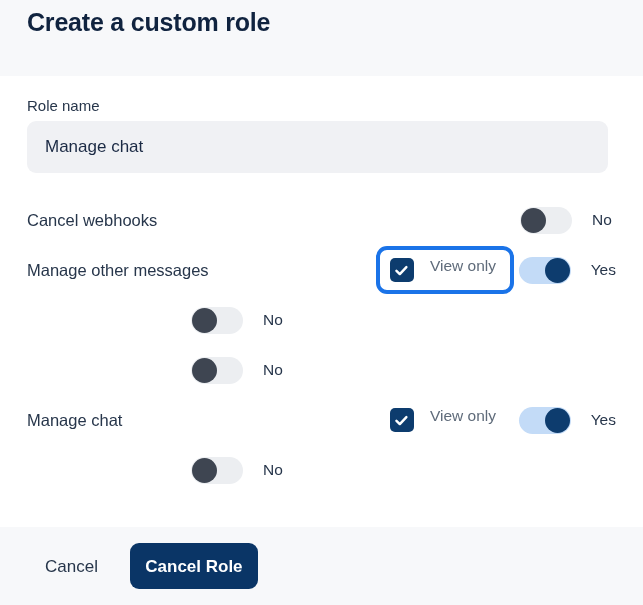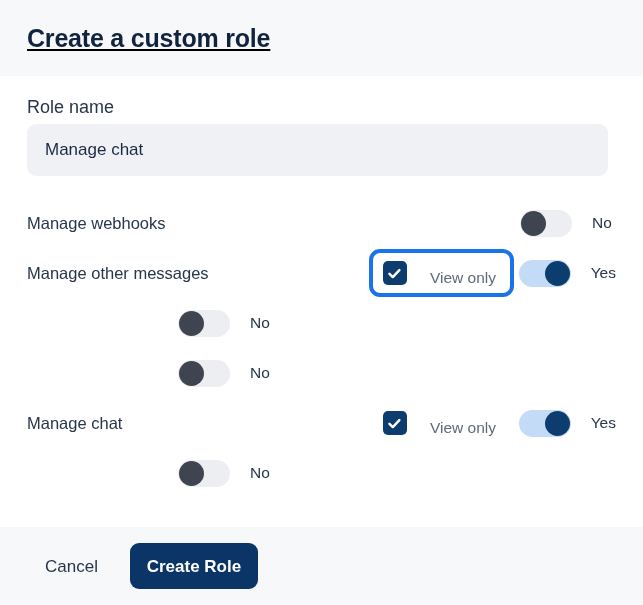--- a/index.html
+++ b/index.html
@@ -22,24 +22,22 @@
     display: flex;
     flex-direction: column;
     background: #ffffff;
   }
 
   
   .dialog-header {
     height: 76px;
     background: #f7f8fa;
     display: flex;
-    align-items: center;
-    padding: 0 27px;
-    flex: 0 0 auto;
-    text-decoration: underline;
+    padding: 10px 27px;
+    flex: 0 0 auto;
   }
   .dialog-title {
     font-size: 25px;
     font-weight: bold;
     color: #10233f;
     letter-spacing: -0.2px;
     line-height: 1;
   }
 
   
@@ -48,21 +46,21 @@
     padding: 0 27px;
     background: #ffffff;
     position: relative;
     overflow: hidden;
   }
 
   .field-group {
     padding-top: 22px;
   }
   .field-label {
-    font-size: 18px;
+    font-size: 15px;
     color: #27364b;
     margin-bottom: 8px;
     line-height: 1;
   }
   .role-input {
     width: 581px;
     height: 52px;
     background: #f0f1f4;
     border: none;
     border-radius: 9px;
@@ -93,27 +91,28 @@
 
   .perm-controls {
     display: flex;
     align-items: center;
     flex: 0 0 auto;
   }
 
   
   .viewonly {
     display: flex;
-    align-items: flex-end;
-    gap: 23px;
+    align-items: flex-start;
+    gap: 16px;
     padding: 8px 14px 8px 10px;
     border-radius: 11px;
     border: 4px solid transparent;
     background: transparent;
     margin-right: 6px;
+    margin-left: 20px;
   }
   .viewonly.focused {
     border-color: #1a73e8;
     background: #ffffff;
   }
   .viewonly.hidden-slot {
     visibility: hidden;
   }
   .checkbox {
     width: 24px;
@@ -213,21 +212,21 @@
 
   <div class="dialog-body">
 
     <div class="field-group">
       <div class="field-label">Role name</div>
       <input class="role-input" type="text" value="Manage chat" style="">
     </div>
 
     <div class="perm-list">
         <div class="perm-row">
-          <div class="perm-label">Manage webhooks</div>
+          <div class="perm-label">Cancel webhooks</div>
           <div class="perm-controls">
             <div class="viewonly hidden-slot">
               <span class="checkbox">
                 <svg width="15" height="15" viewBox="0 0 16 16">
                   <path d="M2.6 8.3 L6.2 11.8 L13.2 4.4" fill="none" stroke="#ffffff" stroke-width="2.6" stroke-linecap="round" stroke-linejoin="round"></path>
                 </svg>
               </span>
               <span class="viewonly-label">View only</span>
             </div>
             <div class="toggle-wrap">
@@ -329,16 +328,16 @@
               <span class="switch-text">No</span>
             </div>
           </div>
         </div>
       </div>
 
   </div>
 
   <div class="dialog-footer">
     <button class="btn-cancel">Cancel</button>
-    <button class="btn-primary">Create Role</button>
+    <button class="btn-primary">Cancel Role</button>
   </div>
 
 </div>
 
 </body></html>

